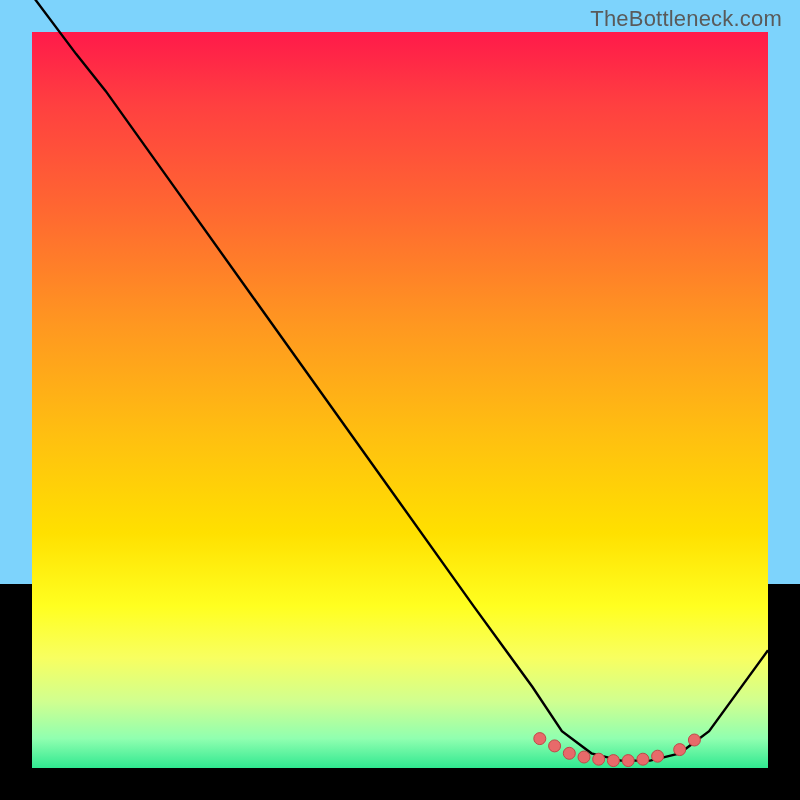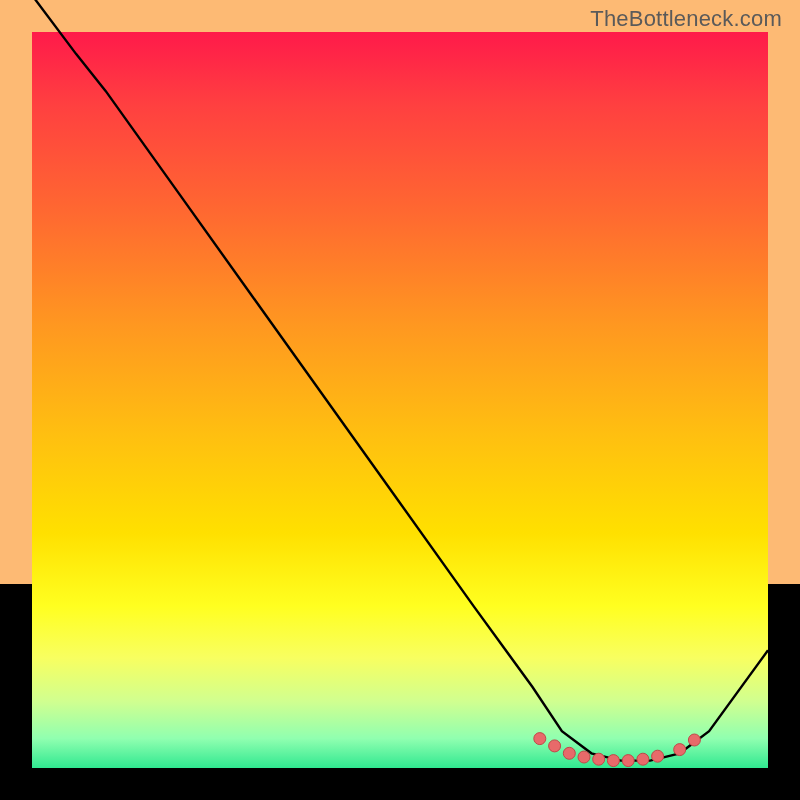--- a/index.html
+++ b/index.html
@@ -8,21 +8,21 @@
     width: 800px;
     height: 800px;
     background: #000;
     font-family: Arial, Helvetica, sans-serif;
     overflow: hidden;
   }
   .frame {
     position: relative;
     width: 800px;
     height: 584px;
-    background: #fdba74;
+    background: #7dd3fc;
   }
   .plot-area {
     position: absolute;
     left: 32px;
     top: 32px;
     width: 736px;
     height: 736px;
     background: linear-gradient(
       to bottom,
       #ff1a4a 0%,

